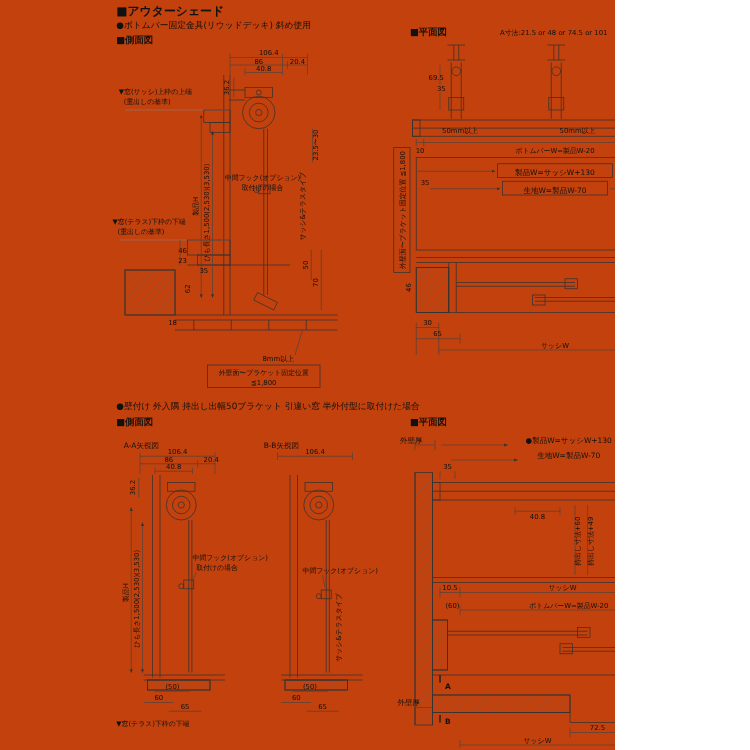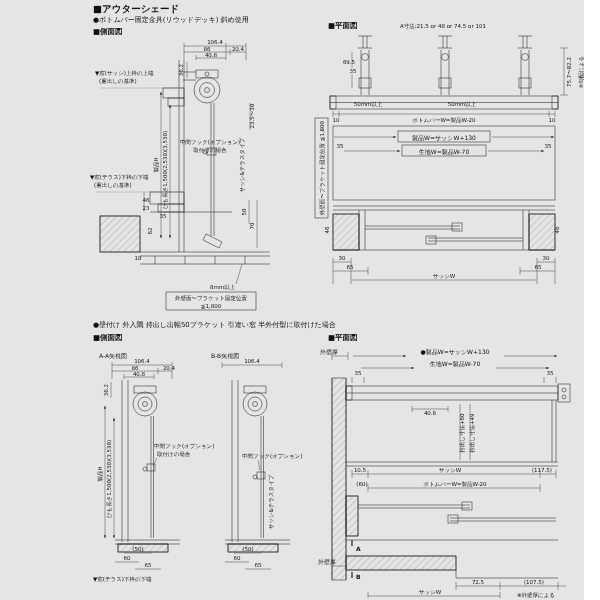--- a/index.html
+++ b/index.html
@@ -1,16 +1,16 @@
 <!DOCTYPE html>
 <html><head>
 <meta charset="utf-8">
 <style>
   html,body{margin:0;padding:0;background:#fff;}
-  .sheet{position:relative;width:584px;height:600px;background:#e5e5e5;overflow:hidden;
+  .sheet{position:relative;width:492px;height:600px;background:#c2410c;overflow:hidden;
          font-family:"DejaVu Sans","Liberation Sans",sans-serif;}
   svg{position:absolute;left:0;top:0;}
   svg text{fill:#111;font-family:"DejaVu Sans","Liberation Sans",sans-serif;}
   .lw{stroke:#333;stroke-width:0.6;fill:none;}
   .lw2{stroke:#222;stroke-width:1.2;fill:none;}
   .thin{stroke:#888;stroke-width:0.4;fill:none;}
   .dim{stroke:#444;stroke-width:0.5;fill:none;}
   .t9{font-size:9.5px;font-weight:bold;}
   .t75{font-size:7.5px;}
   .t7{font-size:7px;}

